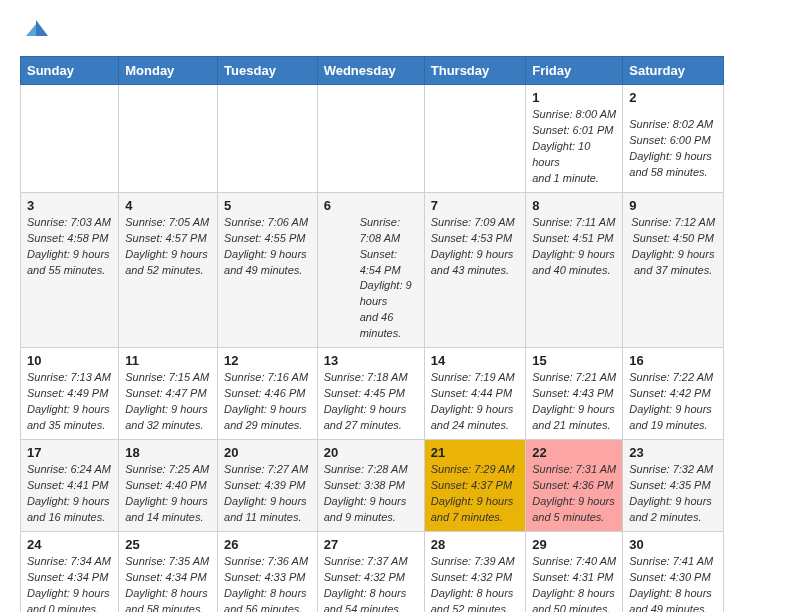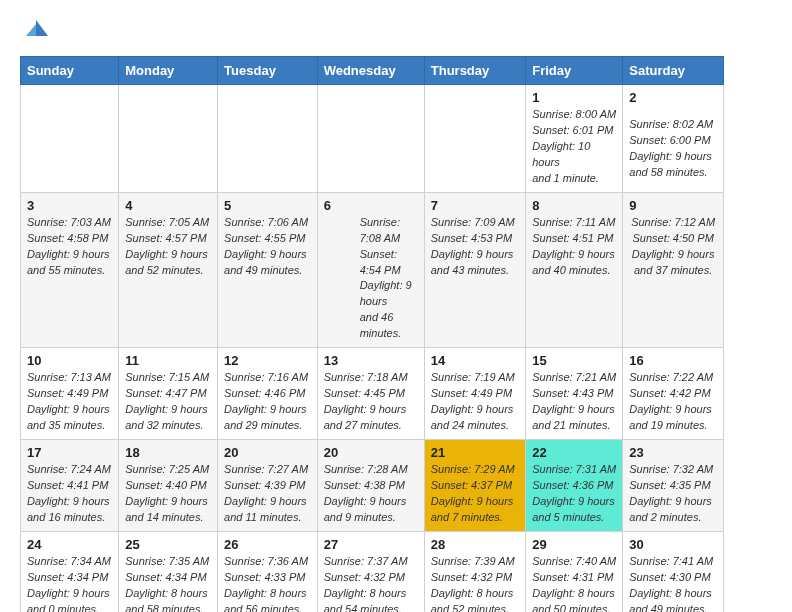--- a/index.html
+++ b/index.html
@@ -227,21 +227,21 @@
           <td>
             <span class="day-num">13</span>
             <div class="day-info" style="white-space: pre-line;">Sunrise: 7:18 AM
 Sunset: 4:45 PM
 Daylight: 9 hours
 and 27 minutes.</div>
           </td>
           <td>
             <span class="day-num">14</span>
             <div class="day-info" style="white-space: pre-line;">Sunrise: 7:19 AM
-Sunset: 4:49 PM
+Sunset: 4:44 PM
 Daylight: 9 hours
 and 24 minutes.</div>
           </td>
           <td>
             <span class="day-num">15</span>
             <div class="day-info" style="white-space: pre-line;">Sunrise: 7:21 AM
 Sunset: 4:43 PM
 Daylight: 9 hours
 and 21 minutes.</div>
           </td>
@@ -249,21 +249,21 @@
             <span class="day-num">16</span>
             <div class="day-info" style="white-space: pre-line;">Sunrise: 7:22 AM
 Sunset: 4:42 PM
 Daylight: 9 hours
 and 19 minutes.</div>
           </td>
         </tr>
         <tr>
           <td style="background: rgb(245, 245, 245);">
             <span class="day-num">17</span>
-            <div class="day-info" style="white-space: pre-line;">Sunrise: 7:24 AM
+            <div class="day-info" style="white-space: pre-line;">Sunrise: 6:24 AM
 Sunset: 4:41 PM
 Daylight: 9 hours
 and 16 minutes.</div>
           </td>
           <td style="background: rgb(245, 245, 245);">
             <span class="day-num">18</span>
             <div class="day-info" style="white-space: pre-line;">Sunrise: 7:25 AM
 Sunset: 4:40 PM
 Daylight: 9 hours
 and 14 minutes.</div>
@@ -271,32 +271,32 @@
           <td style="background: rgb(245, 245, 245);">
             <span class="day-num">20</span>
             <div class="day-info" style="white-space: pre-line;">Sunrise: 7:27 AM
 Sunset: 4:39 PM
 Daylight: 9 hours
 and 11 minutes.</div>
           </td>
           <td style="background: rgb(245, 245, 245);">
             <span class="day-num">20</span>
             <div class="day-info" style="white-space: pre-line;">Sunrise: 7:28 AM
-Sunset: 4:38 PM
+Sunset: 3:38 PM
 Daylight: 9 hours
 and 9 minutes.</div>
           </td>
           <td style="background: #eab308;">
             <span class="day-num">21</span>
             <div class="day-info" style="white-space: pre-line;">Sunrise: 7:29 AM
 Sunset: 4:37 PM
 Daylight: 9 hours
 and 7 minutes.</div>
           </td>
-          <td style="background: #5eead4;">
+          <td style="background: #fca5a5;">
             <span class="day-num">22</span>
             <div class="day-info" style="white-space: pre-line;">Sunrise: 7:31 AM
 Sunset: 4:36 PM
 Daylight: 9 hours
 and 5 minutes.</div>
           </td>
           <td style="background: rgb(245, 245, 245); margin-top: 16px;">
             <span class="day-num">23</span>
             <div class="day-info" style="white-space: pre-line;">Sunrise: 7:32 AM
 Sunset: 4:35 PM

